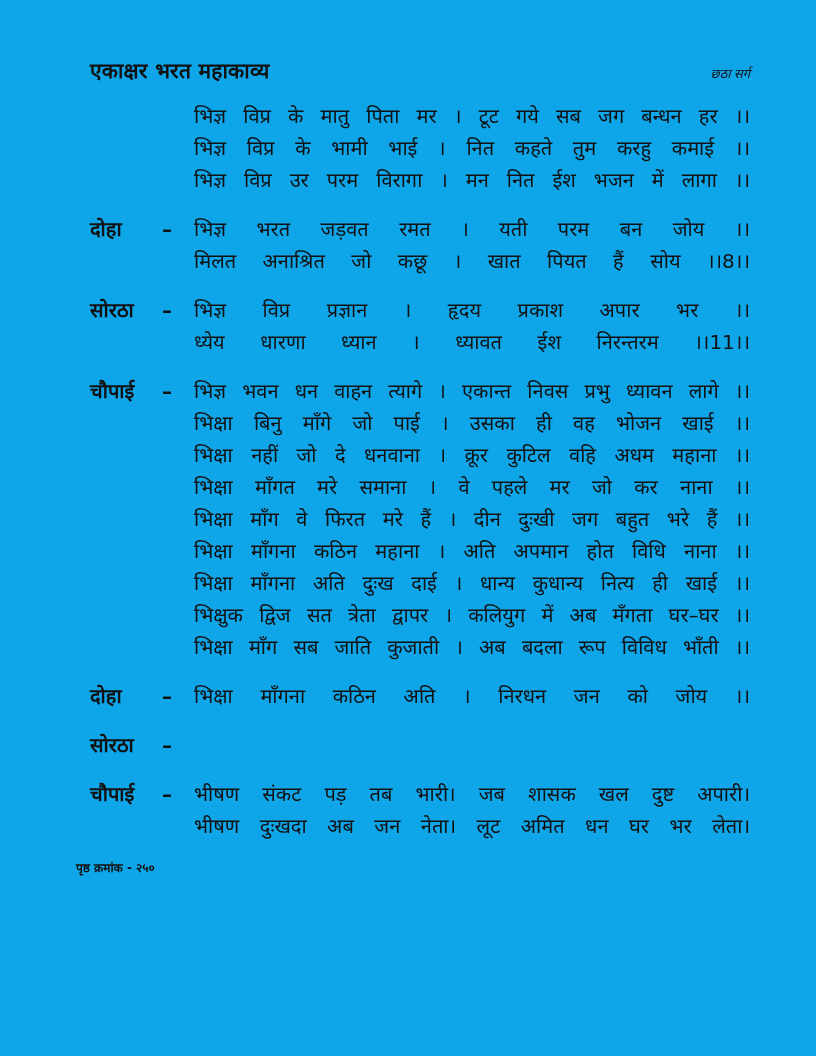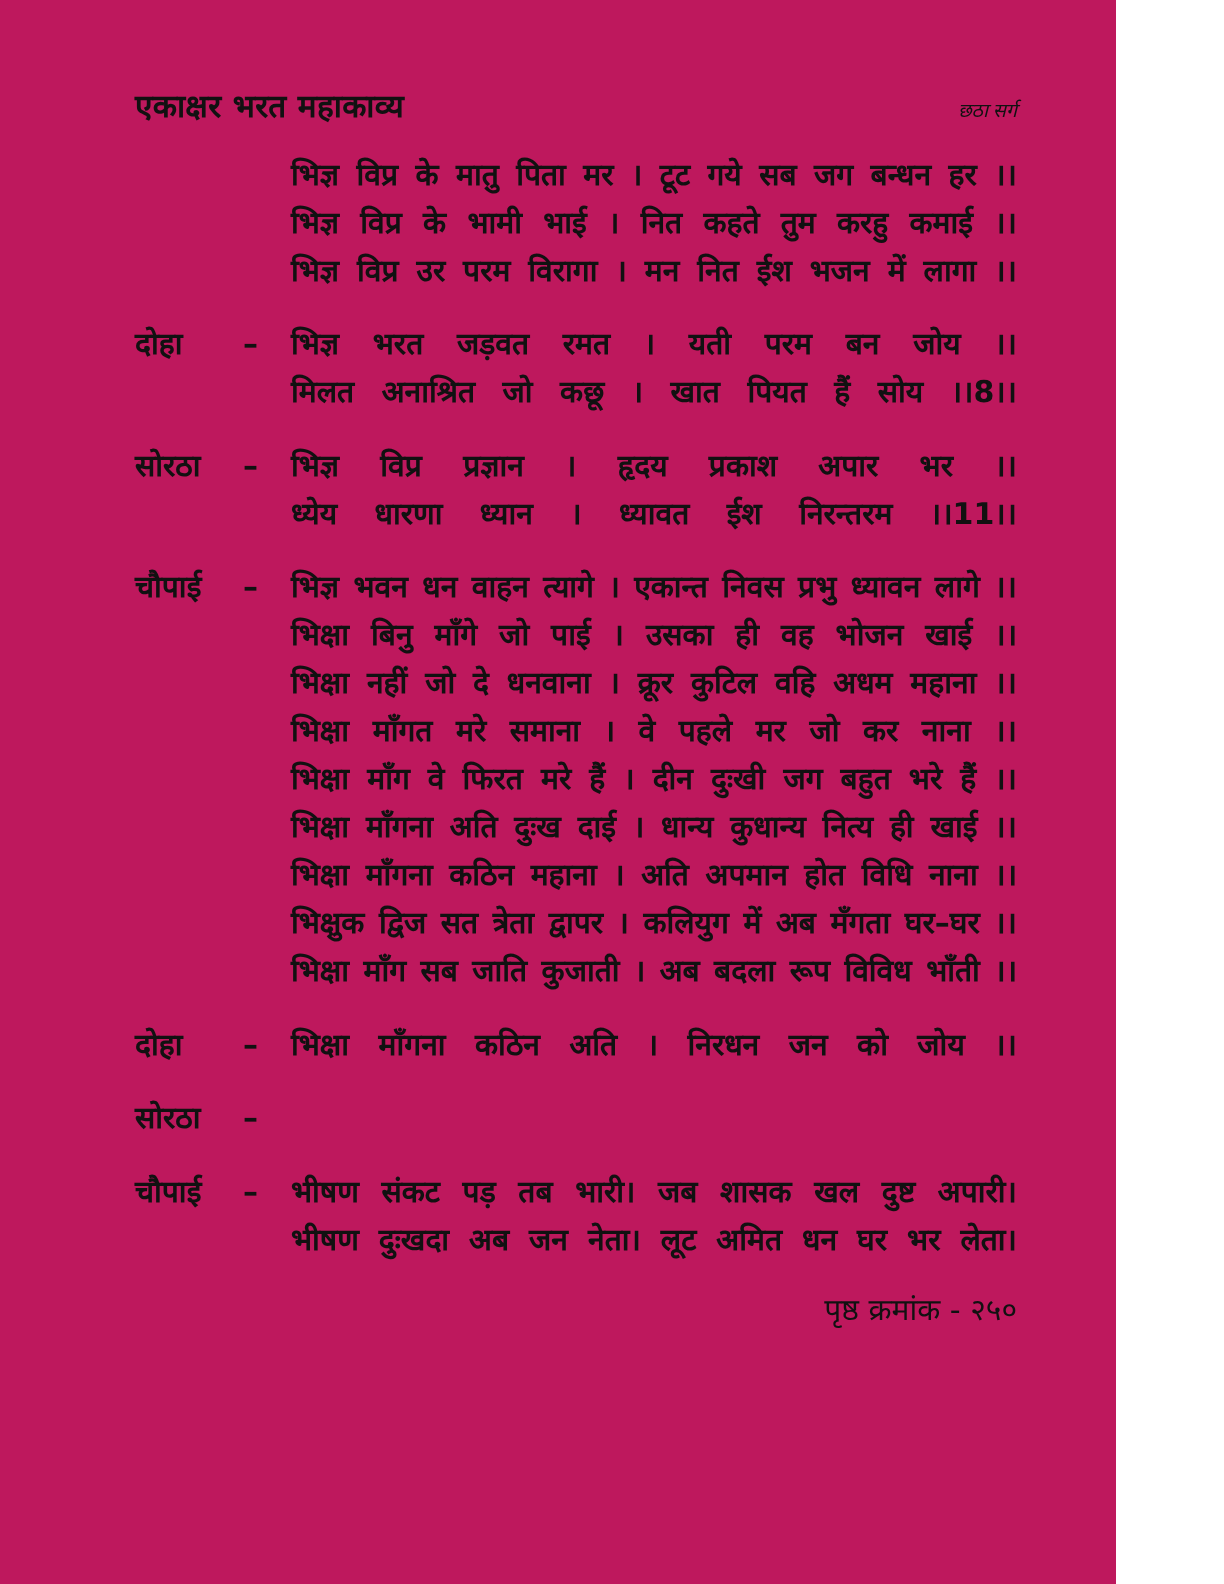--- a/index.html
+++ b/index.html
@@ -2,23 +2,23 @@
 <html><head>
 <meta charset="utf-8">
 <style>
   html, body {
     margin: 0;
     padding: 0;
     background: #ffffff;
   }
   .page {
     position: relative;
-    width: 744px;
+    width: 816px;
     height: 1056px;
-    background: #be185d;
+    background: #0ea5e9;
     box-sizing: border-box;
     padding: 56px 66px 0 90px;
     font-family: "DejaVu Sans", sans-serif;
     color: #111111;
     overflow: hidden;
   }
   .page-header {
     display: flex;
     justify-content: space-between;
     align-items: baseline;
@@ -50,32 +50,31 @@
     font-size: 20px;
     font-weight: 600;
     line-height: 32px;
     text-align: left;
   }
   .verse-lines {
     min-width: 0;
   }
   .verse-line {
     font-size: 20px;
-    font-weight: 700;
+    font-weight: 400;
     line-height: 32px;
     text-align: justify;
     text-align-last: justify;
     white-space: normal;
   }
   .page-footer {
     margin-top: 16px;
     margin-left: -14px;
-    font-size: 20px;
-    font-weight: 400;
-    text-align: right;
+    font-size: 12px;
+    font-weight: 700;
   }
 </style>
 </head>
 <body>
 
 <div class="page">
 
   <header class="page-header">
     <span class="book-title">एकाक्षर भरत महाकाव्य</span>
     <span class="chapter-title">छठा सर्ग</span>
@@ -113,22 +112,22 @@
 
     <section class="stanza">
       <div class="stanza-label">चौपाई</div>
       <div class="stanza-dash">–</div>
       <div class="verse-lines">
         <div class="verse-line">भिज्ञ भवन धन वाहन त्यागे । एकान्त निवस प्रभु ध्यावन लागे ।।</div>
         <div class="verse-line">भिक्षा बिनु माँगे जो पाई । उसका ही वह भोजन खाई ।।</div>
         <div class="verse-line">भिक्षा नहीं जो दे धनवाना । क्रूर कुटिल वहि अधम महाना ।।</div>
         <div class="verse-line">भिक्षा माँगत मरे समाना । वे पहले मर जो कर नाना ।।</div>
         <div class="verse-line">भिक्षा माँग वे फिरत मरे हैं । दीन दुःखी जग बहुत भरे हैं ।।</div>
+        <div class="verse-line">भिक्षा माँगना कठिन महाना । अति अपमान होत विधि नाना ।।</div>
         <div class="verse-line">भिक्षा माँगना अति दुःख दाई । धान्य कुधान्य नित्य ही खाई ।।</div>
-        <div class="verse-line">भिक्षा माँगना कठिन महाना । अति अपमान होत विधि नाना ।।</div>
         <div class="verse-line">भिक्षुक द्विज सत त्रेता द्वापर । कलियुग में अब मँगता घर–घर ।।</div>
         <div class="verse-line">भिक्षा माँग सब जाति कुजाती । अब बदला रूप विविध भाँती ।।</div>
       </div>
     </section>
 
     <section class="stanza">
       <div class="stanza-label">दोहा</div>
       <div class="stanza-dash">–</div>
       <div class="verse-lines">
         <div class="verse-line">भिक्षा माँगना कठिन अति । निरधन जन को जोय ।।</div>

